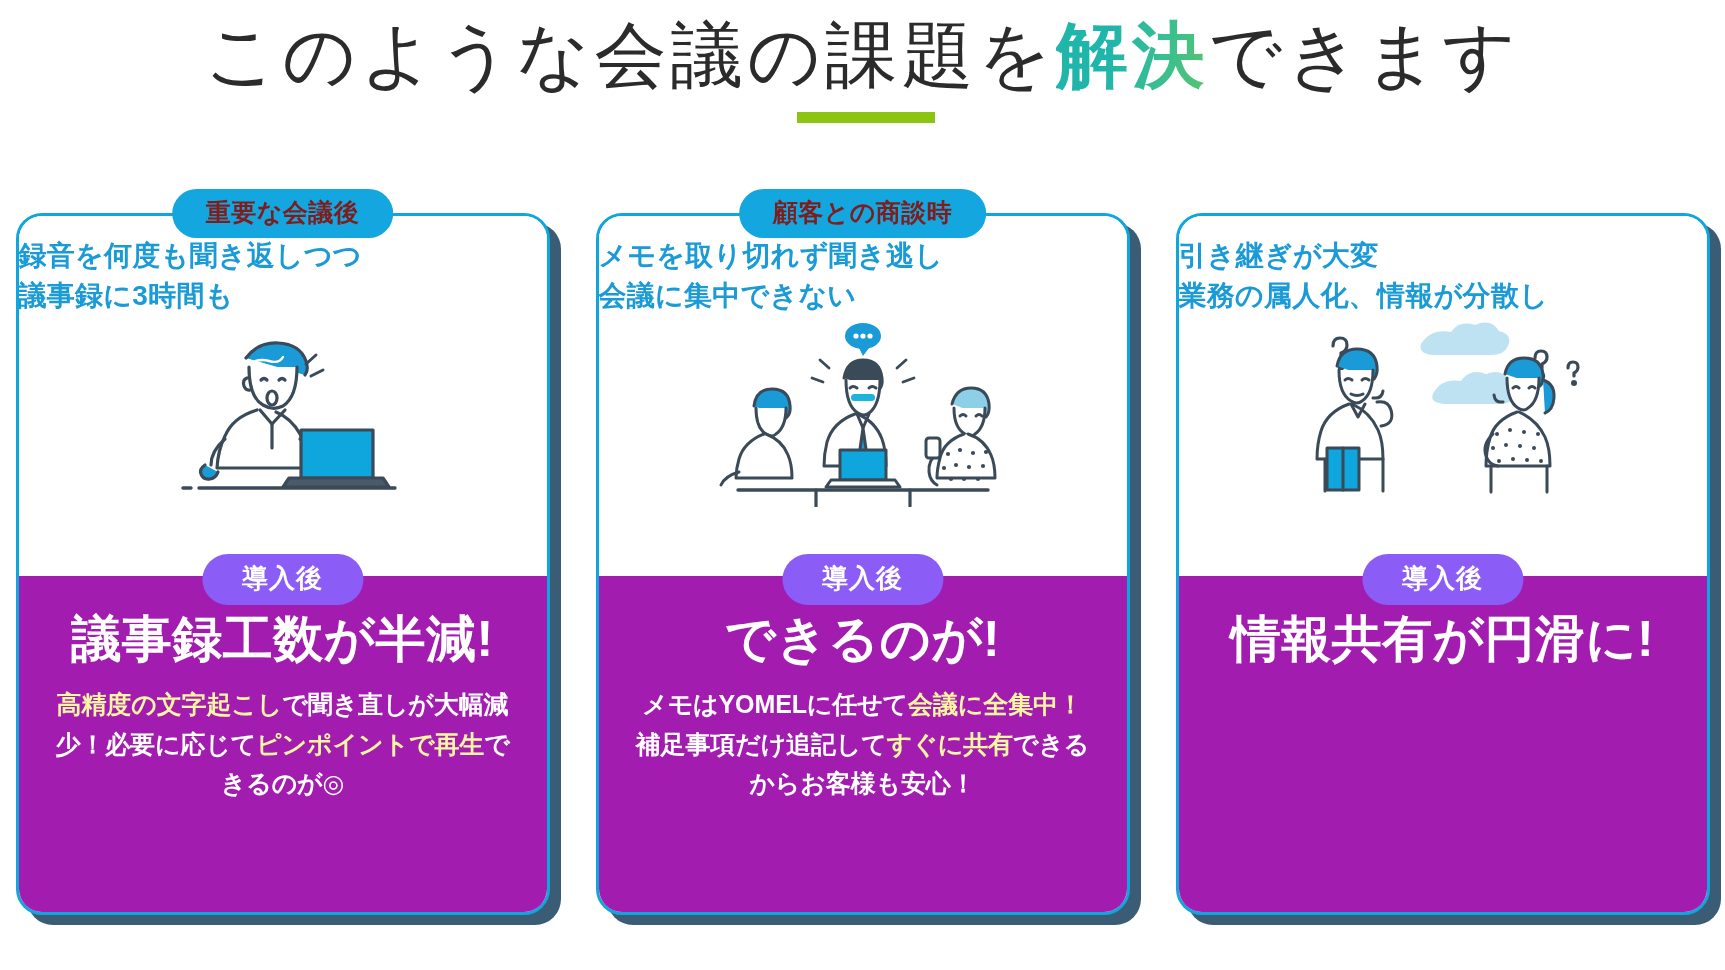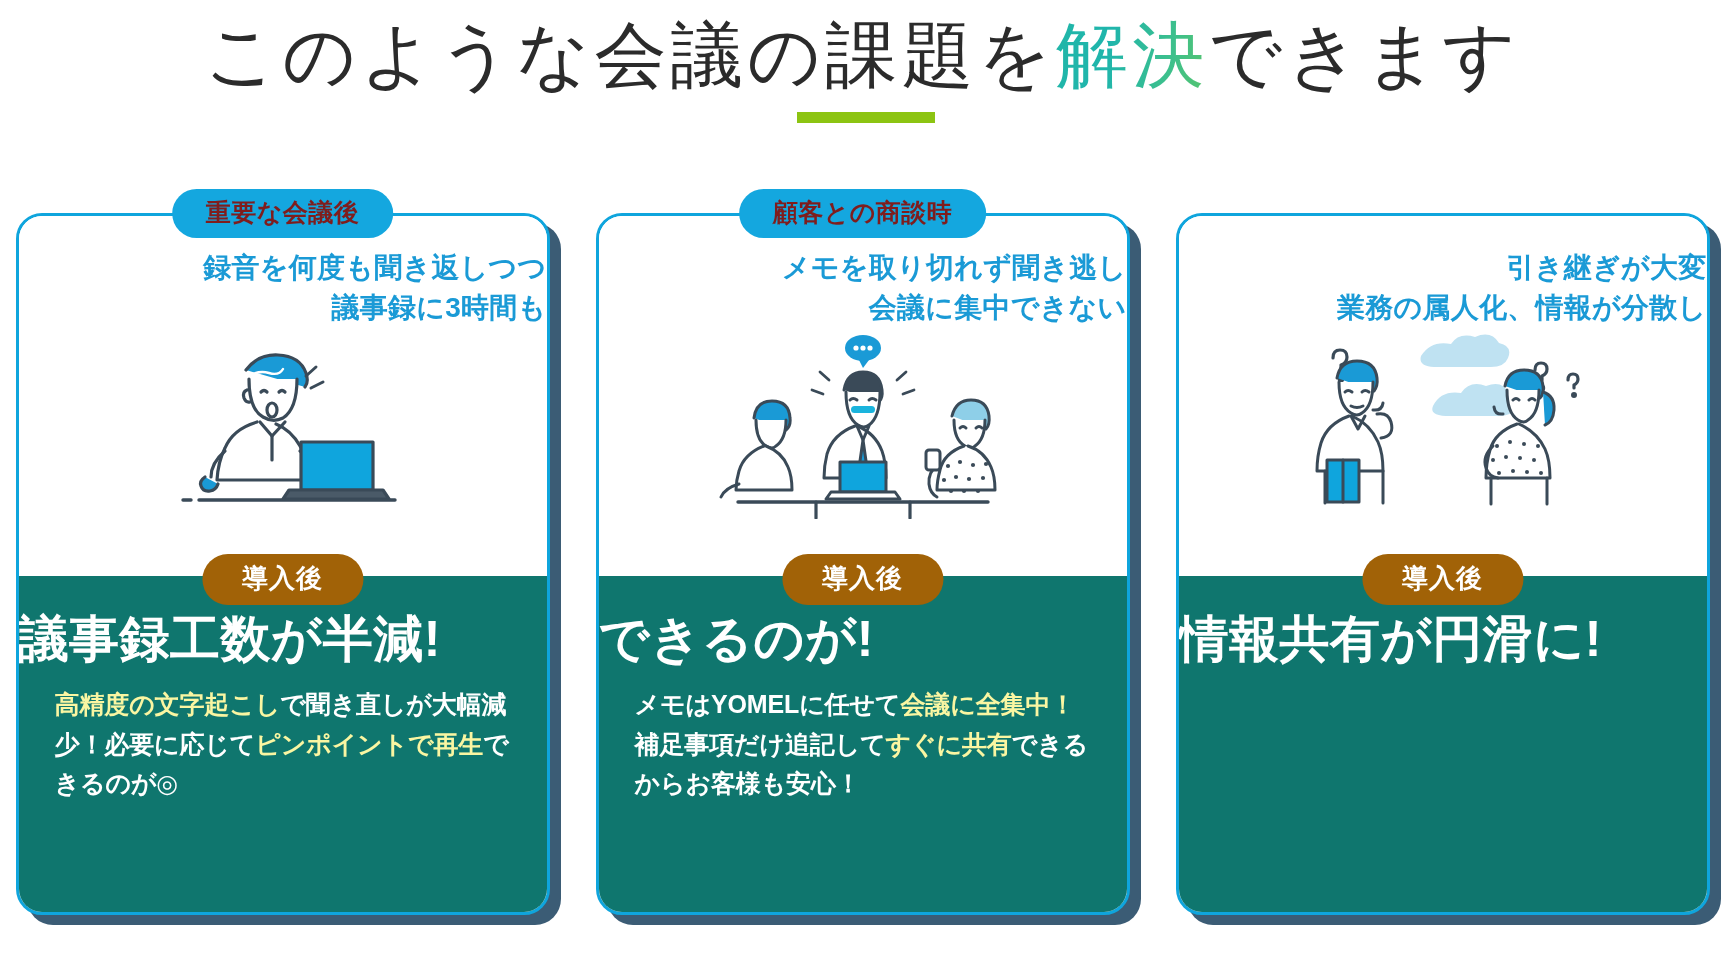--- a/index.html
+++ b/index.html
@@ -18,21 +18,21 @@
   }
   .headline {
     font-size: 72px;
     font-weight: 400;
     letter-spacing: 0.06em;
     color: #2b2b2b;
     line-height: 1.15;
     white-space: nowrap;
   }
   .headline .accent {
-    font-weight: 400;
+    font-weight: 700;
     background: linear-gradient(100deg, #21b6a8 0%, #1fb5ac 35%, #3ec08b 75%, #57c46d 100%);
     -webkit-background-clip: text;
     background-clip: text;
     color: transparent;
     text-align: center;
   }
   .headline-underline {
     position: absolute;
     top: 112px; left: 797px;
     width: 138px; height: 11px;
@@ -73,42 +73,43 @@
   }
 
   
   .card-top {
     position: relative;
     height: 360px;
     background: #ffffff;
     flex: none;
   }
   .problem-text {
-    margin-top: 32px;
-    text-align: right;
+    margin-top: 20px;
+    text-align: left;
     color: #1a9ad6;
     font-size: 28px;
     font-weight: 700;
     line-height: 1.42;
     letter-spacing: 0.01em;
   }
 
   
   .illus {
     position: relative;
     height: 185px;
     margin-top: 6px;
   }
   .illus svg { position: absolute; left: 50%; transform: translateX(-50%); top: 0; }
 
   
   .card-bottom {
     flex: 1;
-    background: #0f766e;
+    background: #a21caf;
     padding-top: 36px;
+    text-align: center;
   }
   .result-title {
     color: #ffffff;
     font-size: 50px;
     font-weight: 700;
     letter-spacing: 0.01em;
     line-height: 1.1;
     margin-bottom: 18px;
     white-space: nowrap;
   }
@@ -134,21 +135,21 @@
     padding: 7px 34px 9px;
     border-radius: 28px;
     white-space: nowrap;
     letter-spacing: 0.02em;
     z-index: 5;
   }
   .badge-mid {
     position: absolute;
     top: 338px; left: 50%;
     transform: translateX(-50%);
-    background: #a16207;
+    background: #8b5cf6;
     color: #ffffff;
     font-size: 26px;
     font-weight: 700;
     padding: 7px 40px 9px;
     border-radius: 28px;
     white-space: nowrap;
     letter-spacing: 0.04em;
     z-index: 6;
     text-align: right;
   }

